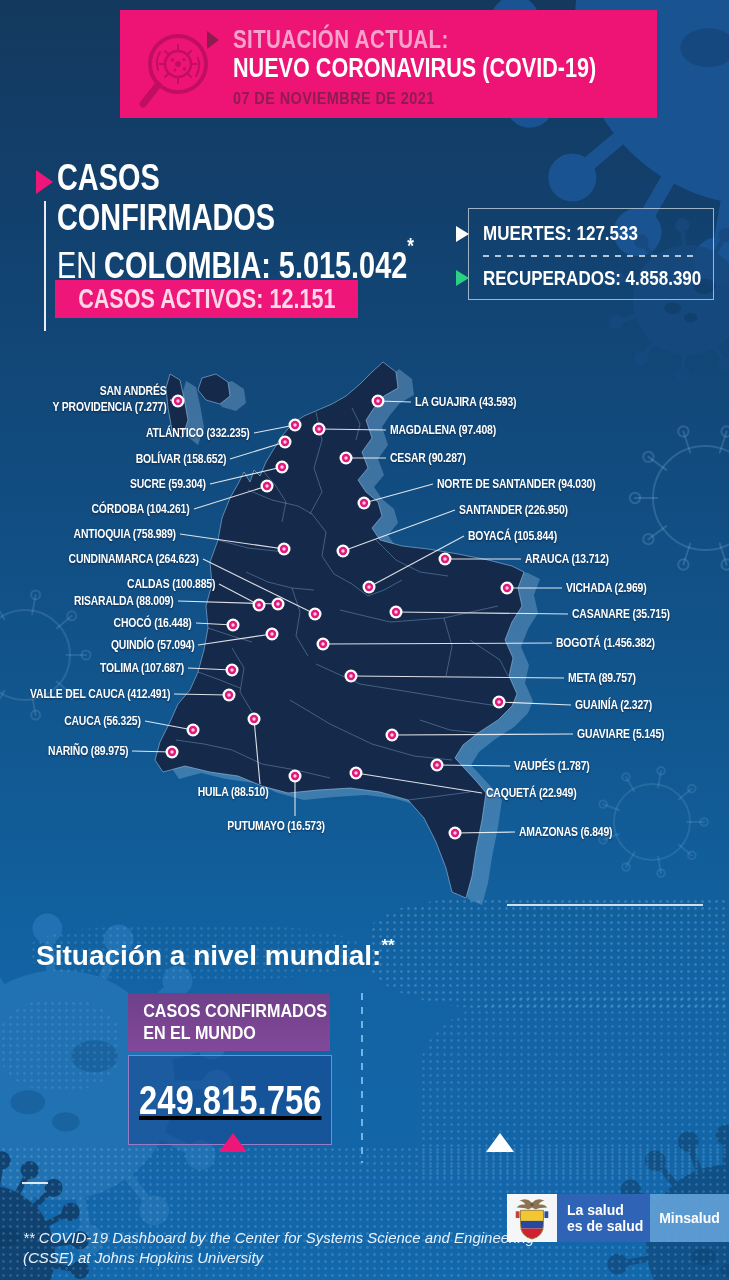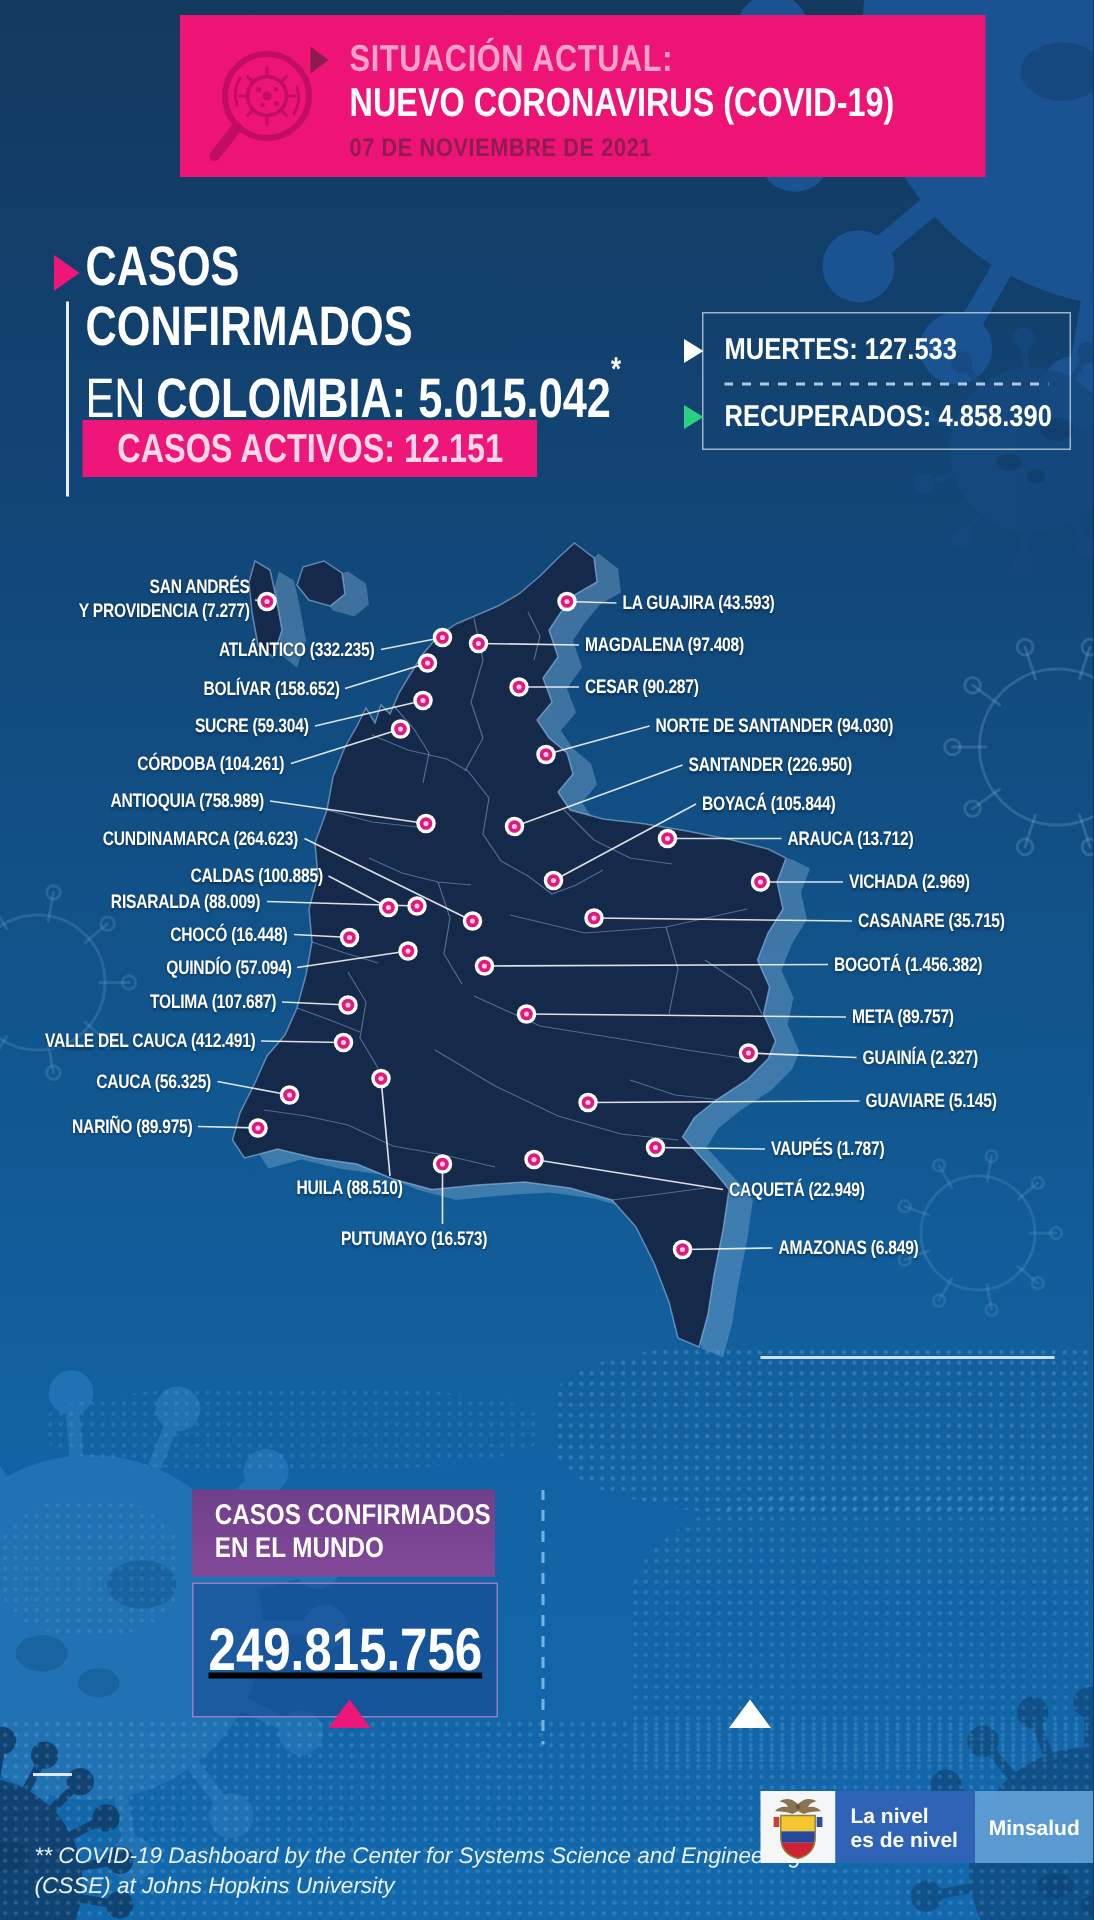--- a/index.html
+++ b/index.html
@@ -599,20 +599,21 @@
     <span>CASOS ACTIVOS: 12.151</span>
   </div>
 
   <div class="abs dr-box"></div>
   <div class="abs tri-r tri-white"></div>
   <div class="abs dr-text dr-1">MUERTES: 127.533</div>
   <div class="abs dr-dash"></div>
   <div class="abs tri-r tri-green"></div>
   <div class="abs dr-text dr-2">RECUPERADOS: 4.858.390</div>
 
+  <div class="abs world-title"><span>Situación a nivel mundial:</span><sup>**</sup></div>
   <div class="abs wc-head">
     <div>CASOS CONFIRMADOS</div>
     <div>EN EL MUNDO</div>
   </div>
   <div class="abs wc-num">
     <span class="num-big">249.815.756</span>
   </div>
   <div class="abs tri-up wc-tri"></div>
   <div class="abs vdash"></div>
   <div class="abs tri-up wd-tri"></div>
@@ -630,20 +631,20 @@
         </clipPath>
       <g clip-path="url(#shieldclip)">
         <rect x="8" y="15" width="24" height="11" fill="#f3c632"></rect>
         <rect x="8" y="26" width="24" height="8" fill="#27489c"></rect>
         <rect x="8" y="34" width="24" height="12" fill="#cf2331"></rect>
       </g>
       <path d="M8,15 H32 V30 Q32,42 20,45 Q8,42 8,30 Z" fill="none" stroke="#9a7f33" stroke-width="1"></path>
     </svg>
   </div>
   <div class="abs logo-blue">
-    <div>La nivel</div>
-    <div>es de nivel</div>
+    <div>La salud</div>
+    <div>es de salud</div>
   </div>
   <div class="abs logo-light">
     <span>Minsalud</span>
   </div>
 
 </div>
 
 </body></html>

